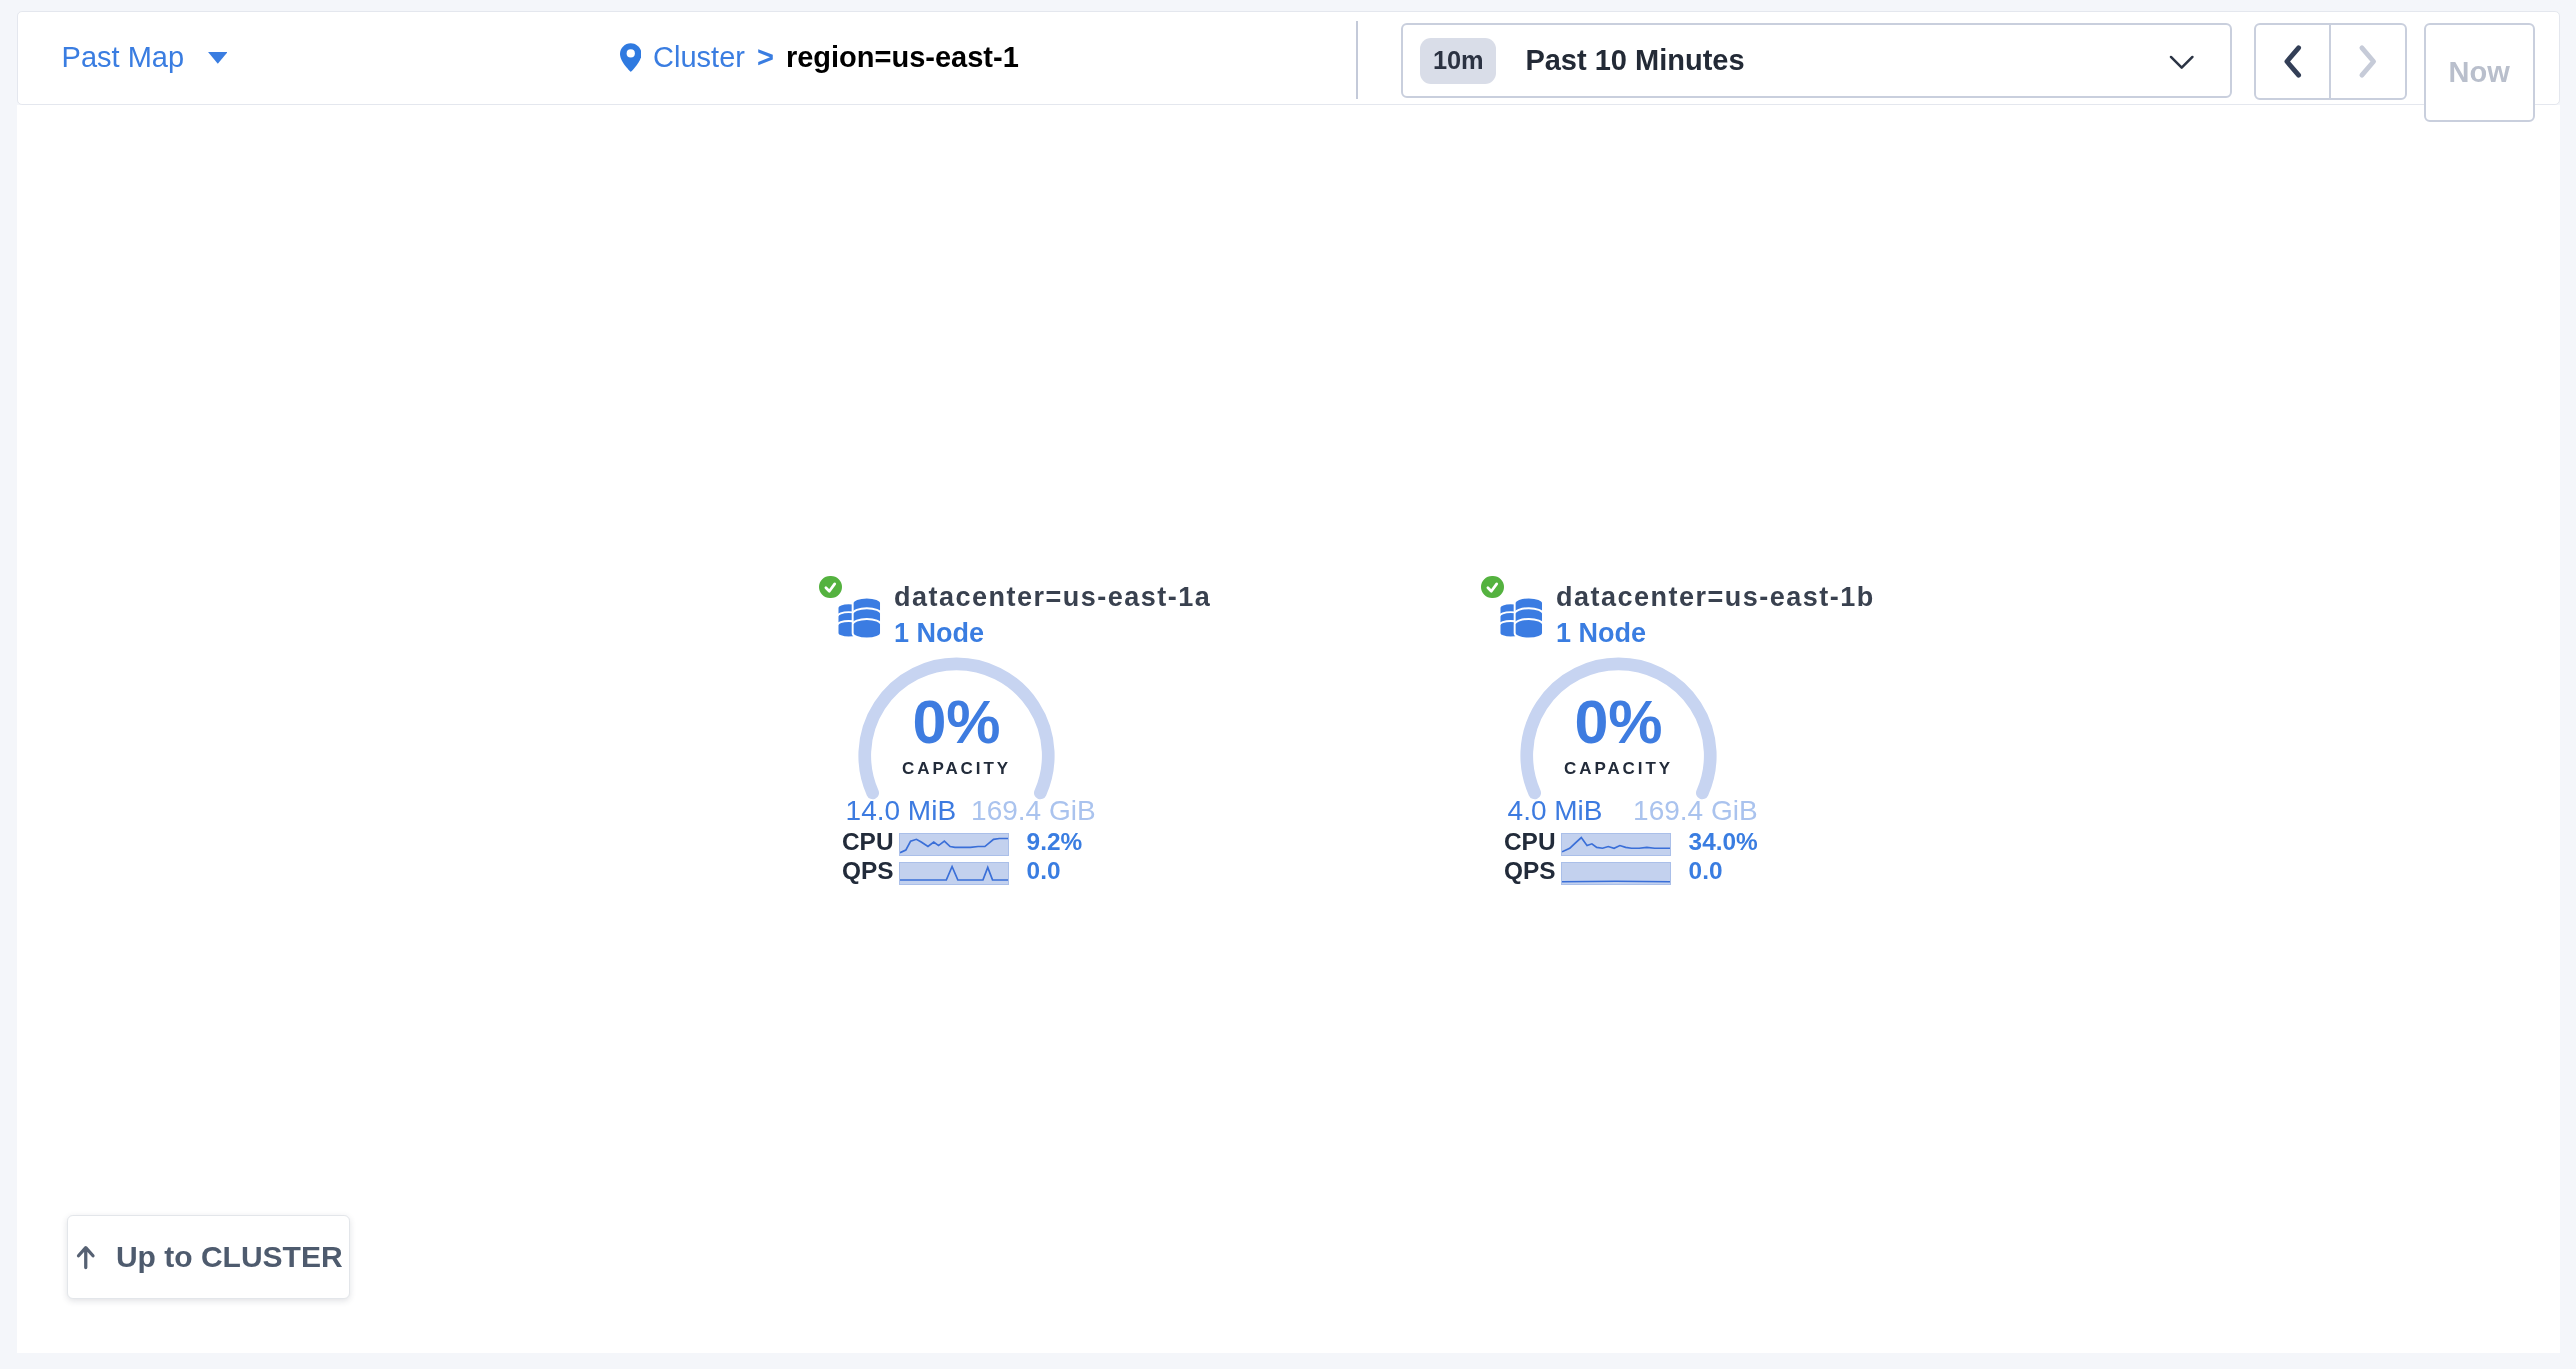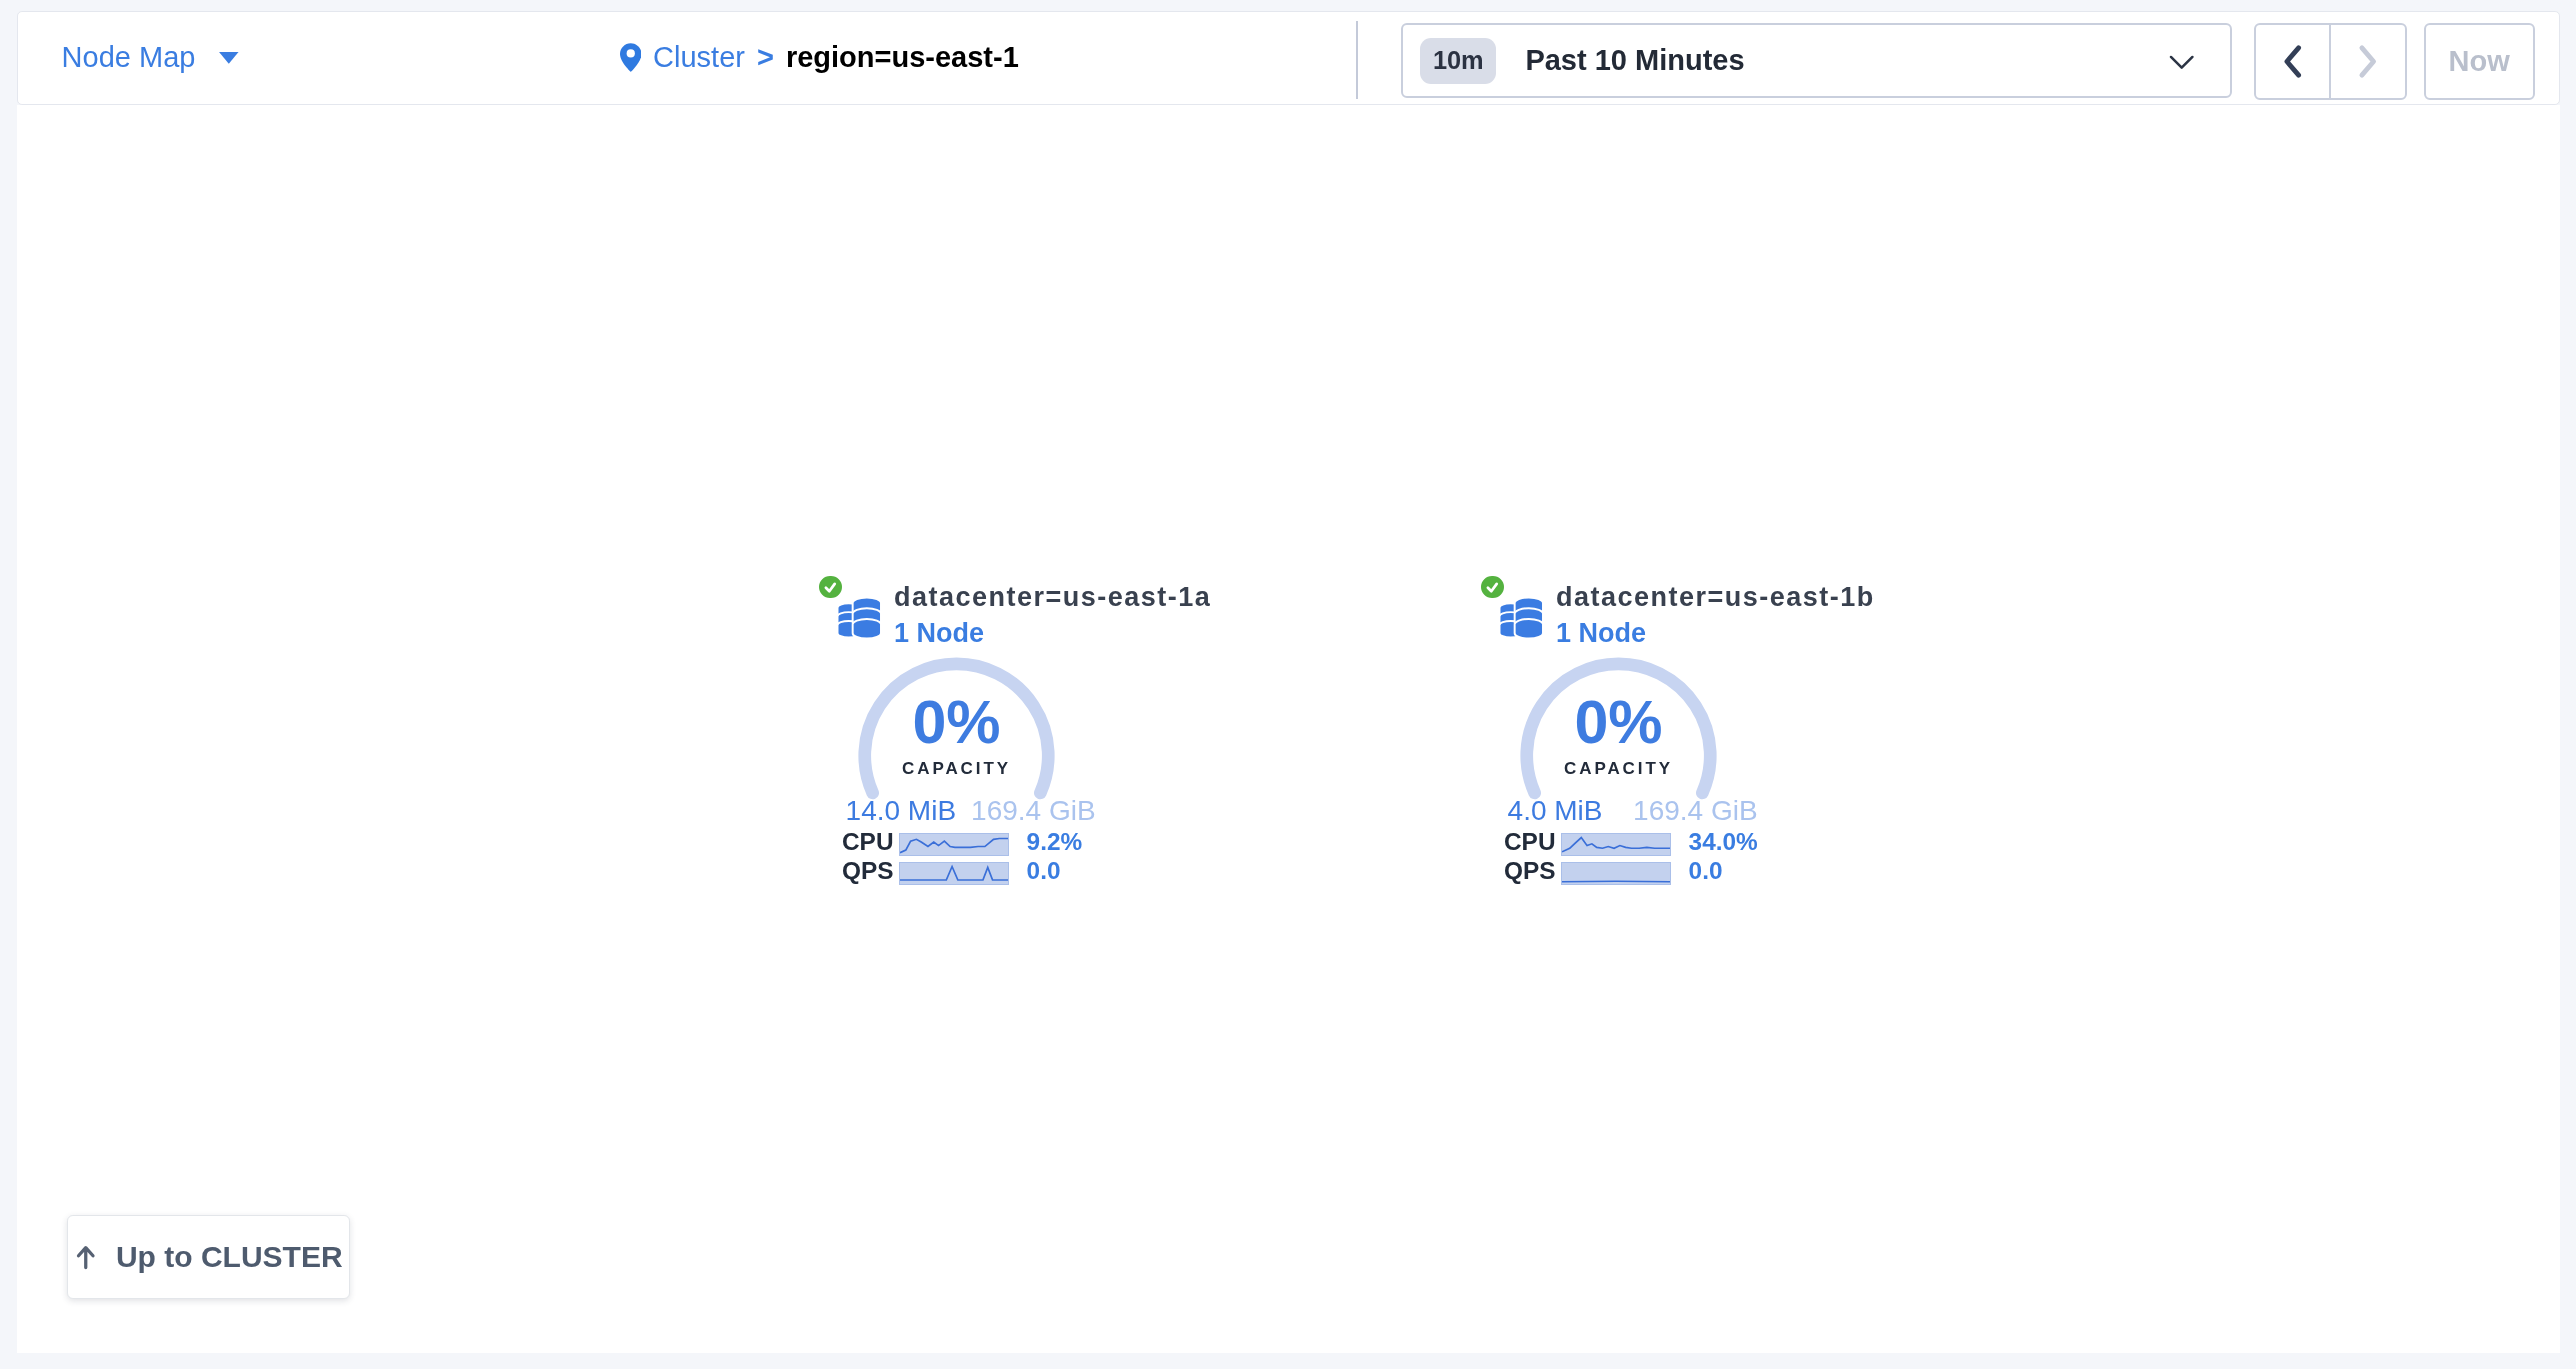--- a/index.html
+++ b/index.html
@@ -71,21 +71,21 @@
     background:#fff; display:flex;
   }
   .pager .half {
     flex:1; display:flex; align-items:center; justify-content:center;
     cursor:pointer;
   }
   .pager .half + .half { border-left:2px solid #c9cfdd; }
 
   .now-button {
     position:absolute; left:2406px; top:10.8px;
-    width:111px; height:77px;
+    width:111px; height:99px;
     border:2px solid #c9cfdd; border-radius:5.9px;
     background:#fff; color:#b9bfcc;
     font-size:29px; font-weight:700;
     display:flex; align-items:center; justify-content:center;
     cursor:pointer;
   }
 
   
   .locality-card {
     position:absolute; width:342px; height:328px;
@@ -156,21 +156,21 @@
   }
 </style>
 </head>
 <body>
 
 <div class="map-canvas"></div>
 
 <div class="header-bar">
 
   <div class="view-selector">
-    <span class="label">Node Map</span>
+    <span class="label">Past Map</span>
     <svg width="19.6" height="11.7" viewBox="0 0 20 12">
       <polygon points="0,0 20,0 10,12" fill="#3a7de1"></polygon>
     </svg>
   </div>
 
   <div class="breadcrumb">
     <svg width="21.5" height="29" viewBox="0 0 24 32">
       <path d="M12 0C5.4 0 0 5.4 0 12c0 9 12 20 12 20s12-11 12-20C24 5.4 18.6 0 12 0z" fill="#2f7ae0"></path>
       <circle cx="12" cy="11.5" r="4.6" fill="#ffffff"></circle>
     </svg>

